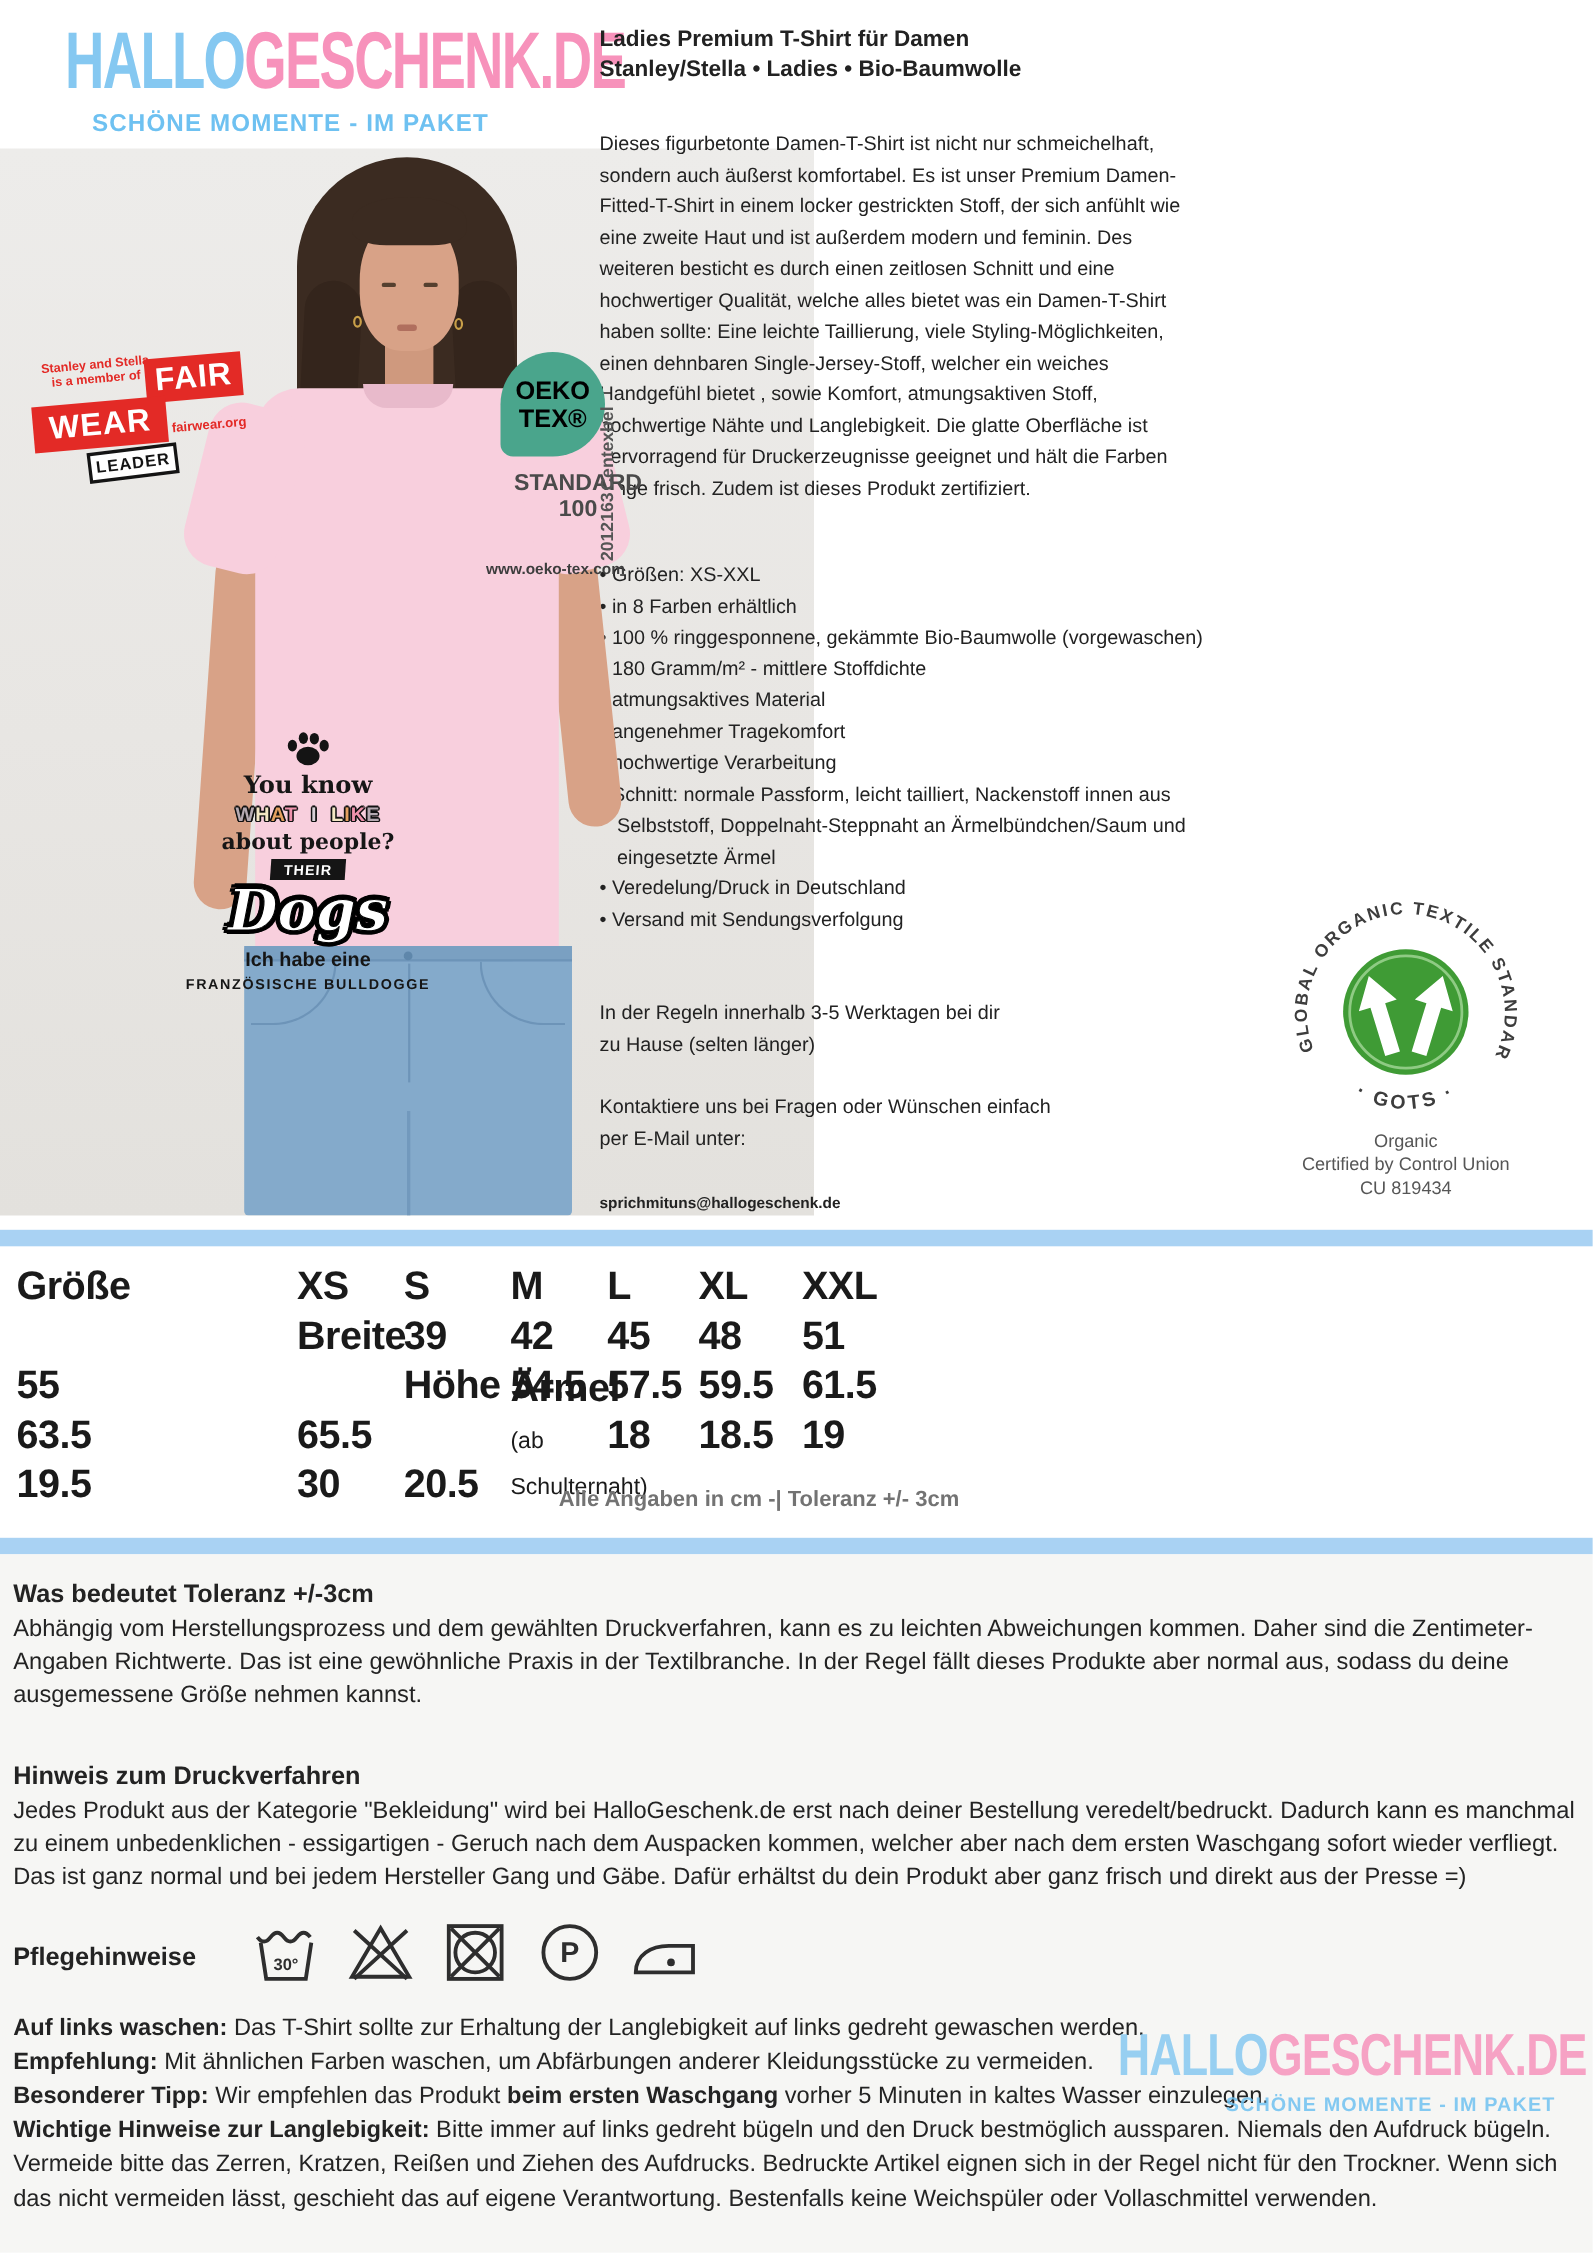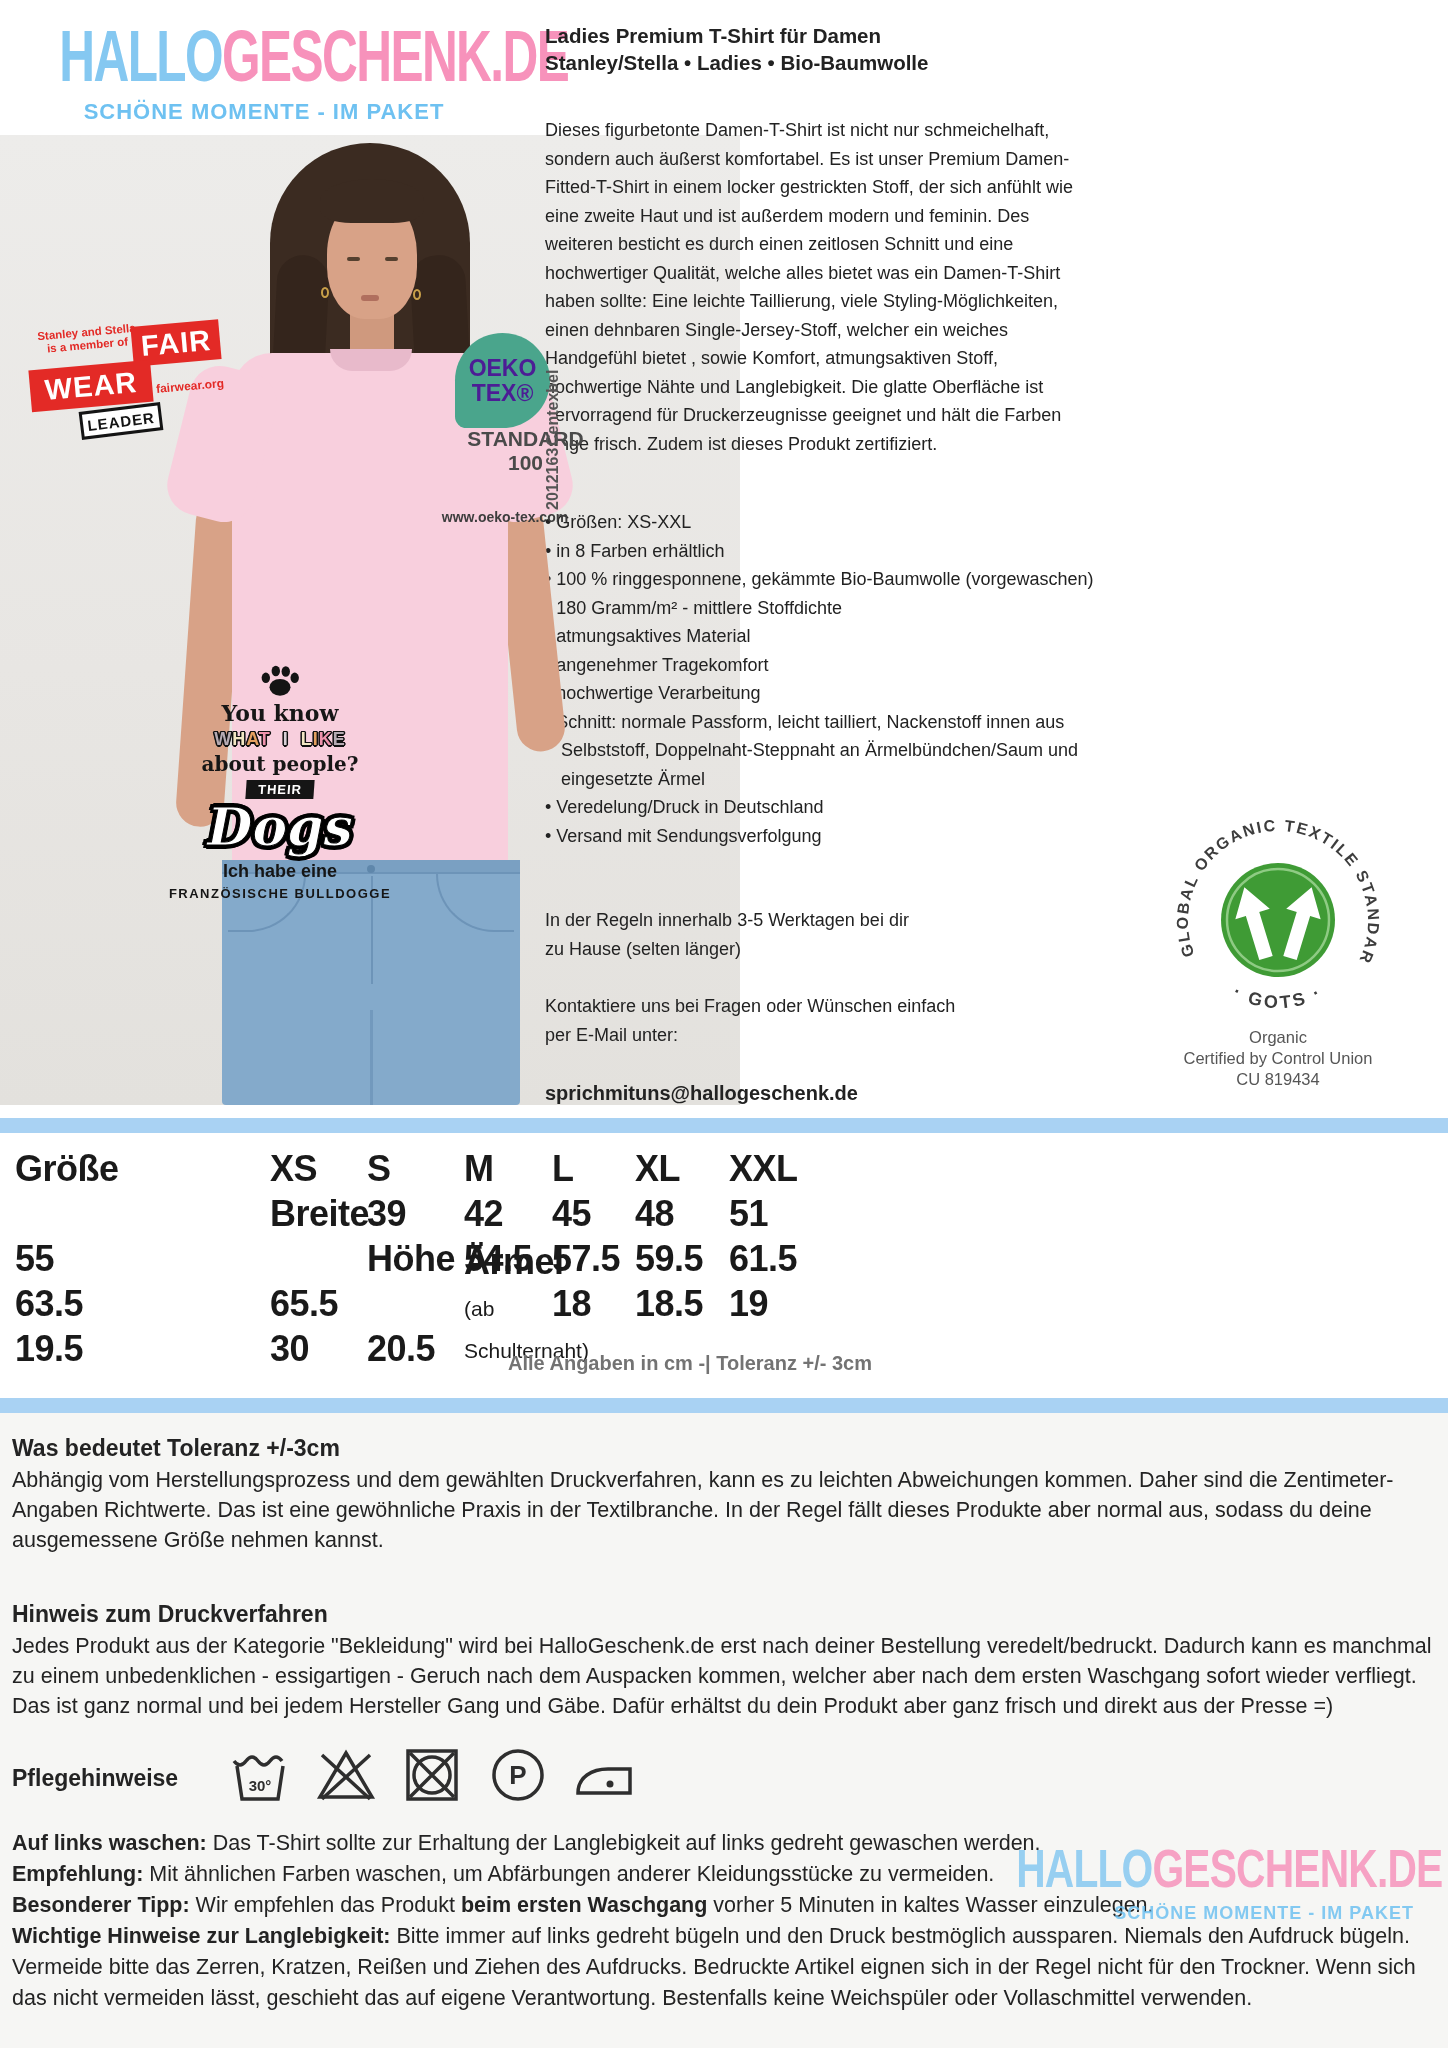--- a/index.html
+++ b/index.html
@@ -44,21 +44,21 @@
   .fairwear { position:absolute; left:30px; top:188px; width:205px; height:120px; z-index:8; }
   .fw-member { position:absolute; left:3px; top:3px; width:108px; text-align:center; color:#e32a26; font-size:11.5px; font-weight:700; line-height:13px; transform:rotate(-5deg); }
   .fw-box { position:absolute; background:#e32a26; color:#fff; font-weight:800; font-size:29px; display:flex; align-items:center; justify-content:center; transform:rotate(-5deg); letter-spacing:1px; }
   .fw-fair { left:102px; top:0; width:88px; height:40px; }
   .fw-wear { left:0; top:42px; width:122px; height:42px; }
   .fw-url { position:absolute; left:126px; top:56px; color:#e32a26; font-size:12px; font-weight:700; transform:rotate(-5deg); }
   .fw-leader { position:absolute; left:50px; top:84px; width:82px; height:28px; background:#fff; border:3px solid #141414; color:#141414; font-size:15px; font-weight:800; letter-spacing:1px; display:flex; align-items:center; justify-content:center; transform:rotate(-7deg); }
 
   
   .oekotex { position:absolute; left:415px; top:185px; width:185px; z-index:8; text-align:center; }
-  .ot-badge { position:absolute; left:40px; top:13px; width:95px; height:95px; background:#4aa58c; border-radius:50% 50% 50% 12%; color:#4c1d95; font-weight:800; font-size:23px; line-height:25px; display:flex; flex-direction:column; align-items:center; justify-content:center; }
+  .ot-badge { position:absolute; left:40px; top:0; width:95px; height:95px; background:#4aa58c; border-radius:50% 50% 50% 12%; color:#000000; font-weight:800; font-size:23px; line-height:25px; display:flex; flex-direction:column; align-items:center; justify-content:center; }
   .ot-standard { position:absolute; left:0; top:107px; width:125px; color:#4a4a4a; font-weight:800; font-size:21px; line-height:24px;margin-left:48px; }
   .ot-cert { position:absolute; left:128px; top:60px; height:130px; writing-mode:vertical-rl; transform:rotate(180deg); color:#555; font-weight:700; font-size:16px; line-height:19px; display:flex; gap:2px; }
   .ot-url { position:absolute; left:-10px; top:189px; width:200px; color:#3d3d3d; font-weight:800; font-size:14px; }
 
   
   .design { position:absolute; left:165px; top:530px; width:230px; text-align:center; color:#161616; z-index:9; }
   .d-l1 { font-family:"DejaVu Serif", serif; font-weight:800; font-size:22px; line-height:25px; }
   .d-l2 { font-weight:900; font-size:18px; line-height:26px; letter-spacing:1px;
           text-shadow:-1.5px 0 #111, 1.5px 0 #111, 0 -1.5px #111, 0 1.5px #111, -1px -1px #111, 1px 1px #111, 1px -1px #111, -1px 1px #111; }
   .d-l3 { font-family:"DejaVu Serif", serif; font-weight:700; font-size:20px; line-height:25px; }
@@ -71,21 +71,21 @@
 
   
   .rcol { position:absolute; left:545px; top:22px; width:555px; font-size:18px; line-height:28.5px; color:#222; }
   .r-title { font-weight:800; font-size:20.5px; line-height:27px; }
   .r-desc { margin-top:40px; width:550px; }
   .r-features { margin-top:50px; list-style:none; }
   .r-features li { padding-left:16px; text-indent:-16px; }
   .r-features li::before { content:"• "; }
   .r-delivery { margin-top:56px; width:370px; }
   .r-contact { margin-top:29px; width:420px; }
-  .r-email { margin-top:30px; font-weight:800; font-size:20px; }
+  .r-email { margin-top:30px; font-weight:800; font-size:14px; }
 
   
   .gots { position:absolute; left:1158px; top:808px; width:240px; text-align:center; z-index:2; }
   .gots-caption { margin-top:0px; color:#565656; font-size:16.5px; line-height:21px; }
 
   
   .bluebar { position:absolute; left:0; width:1448px; height:15px; background:#a9d2f3; }
 
   
   .size-table { position:absolute; left:15px; top:1146px; width:1000px; display:grid;

